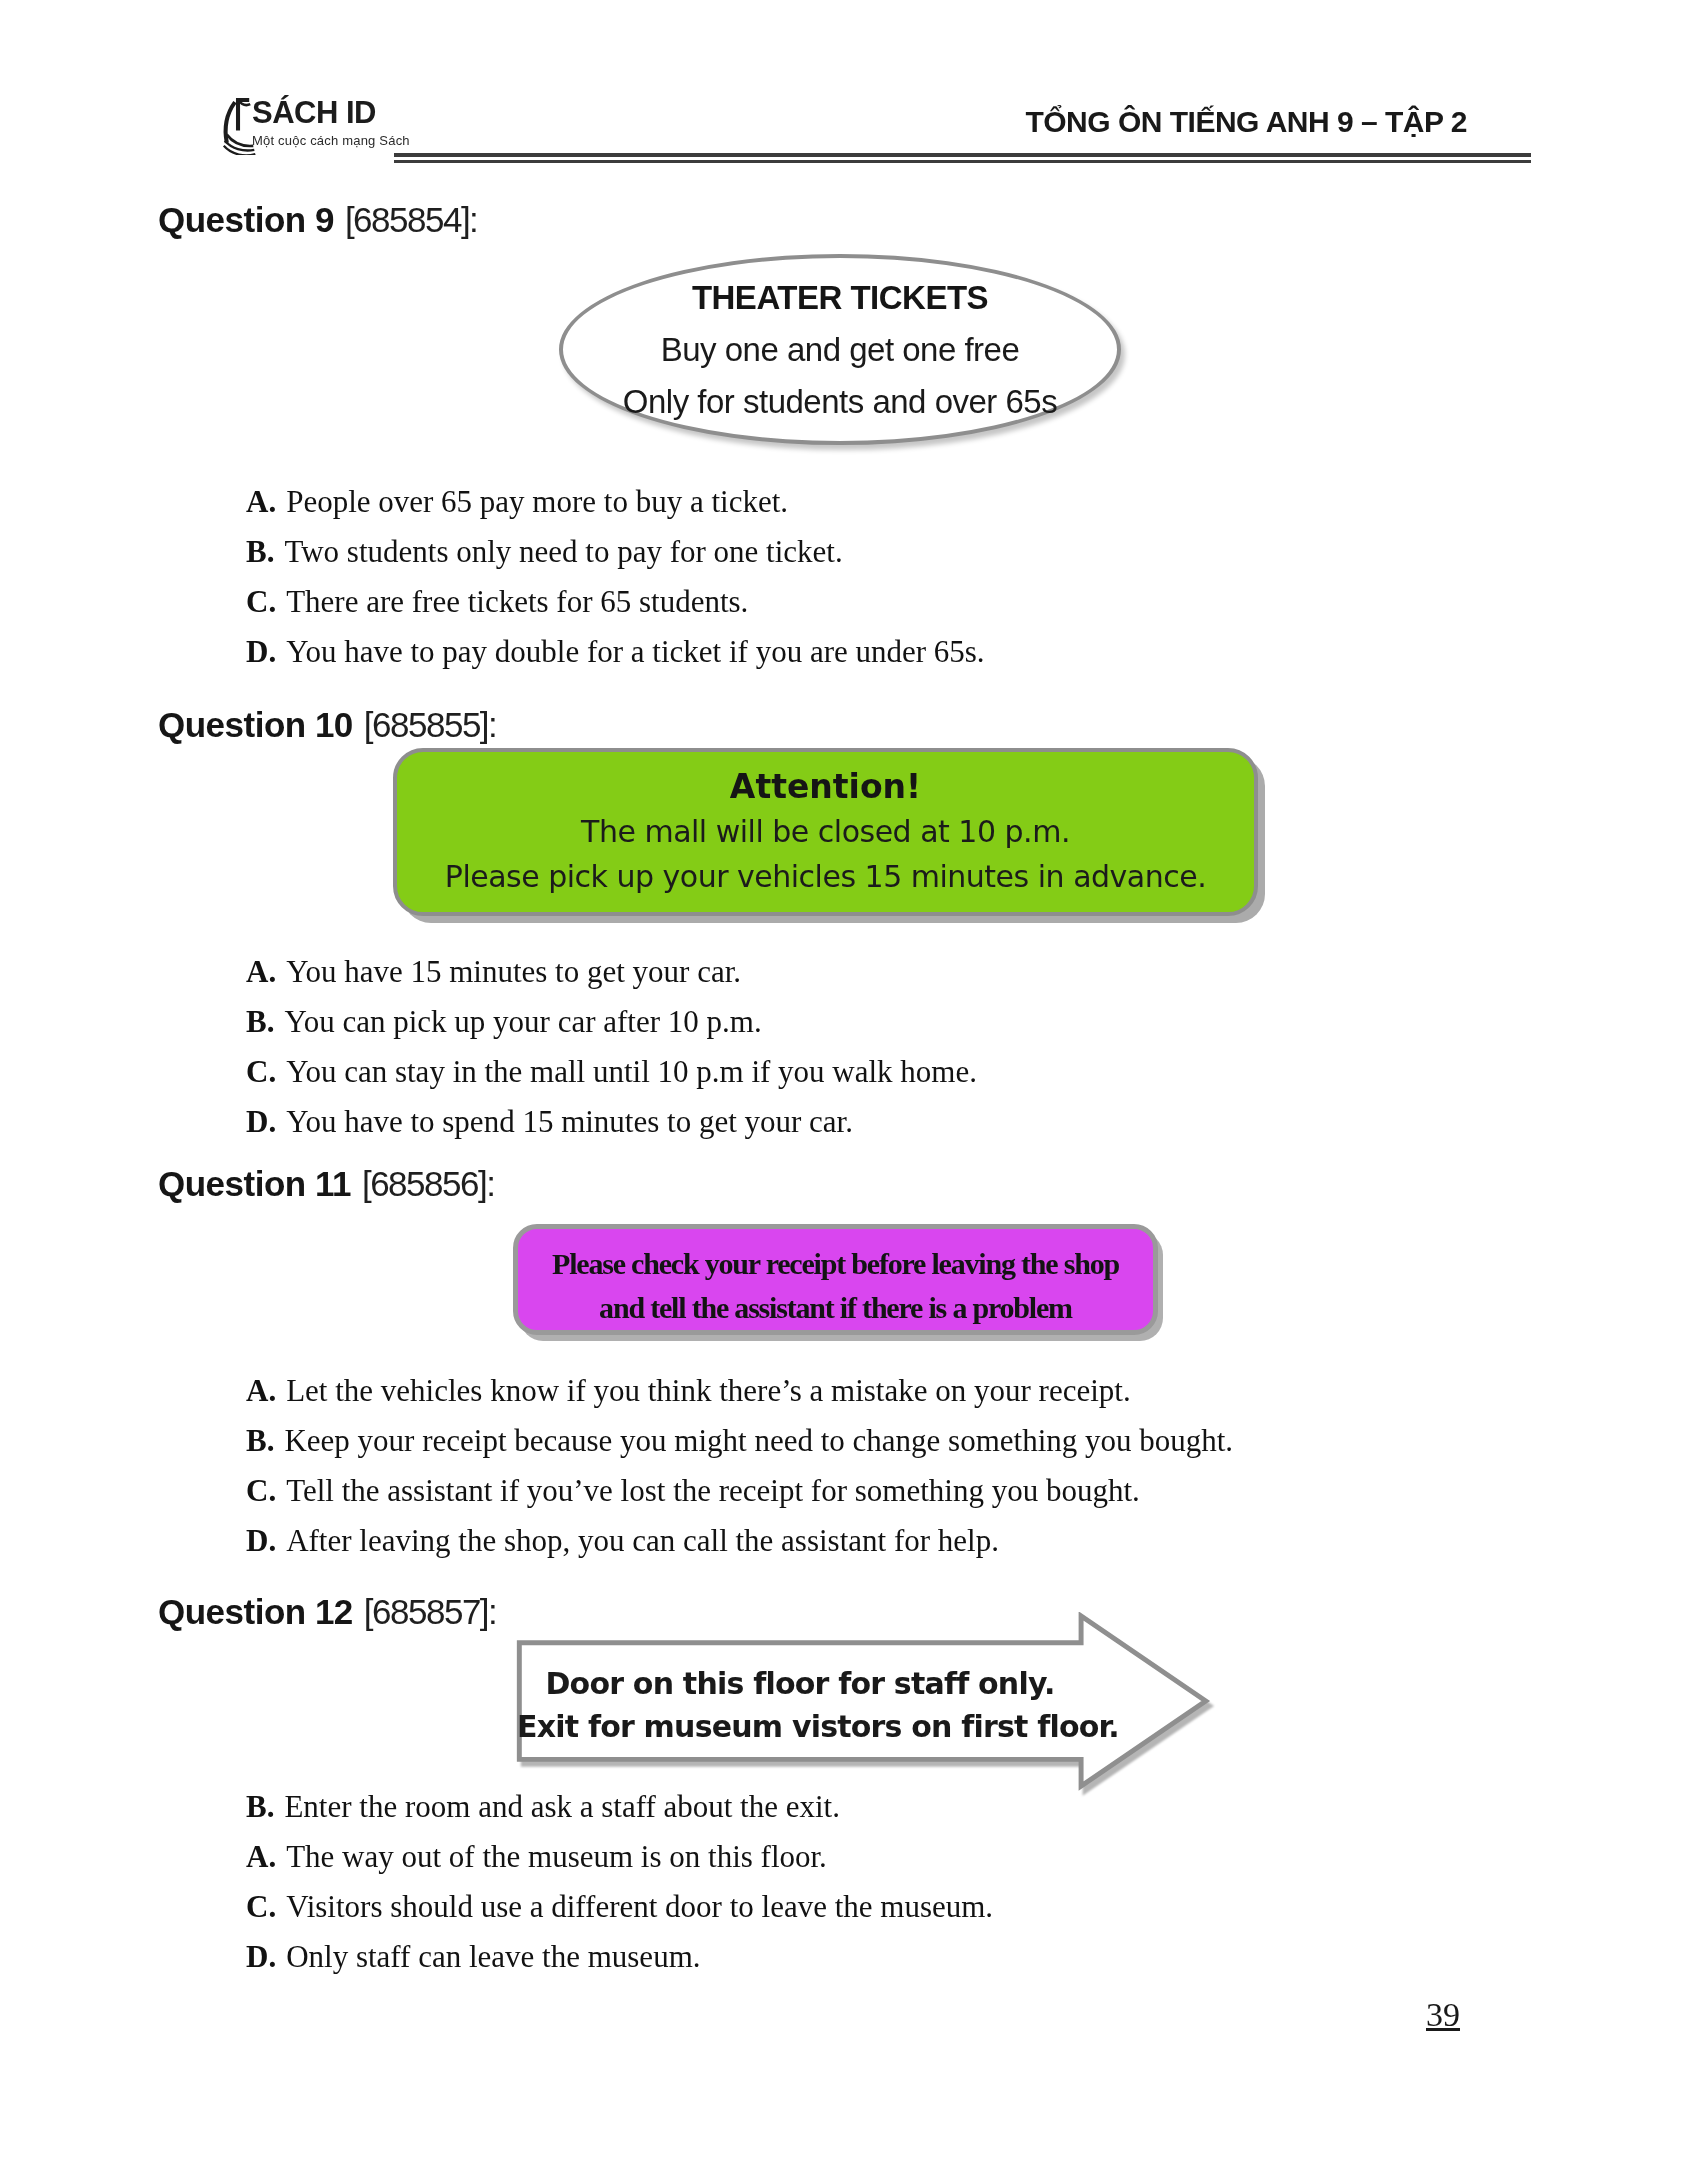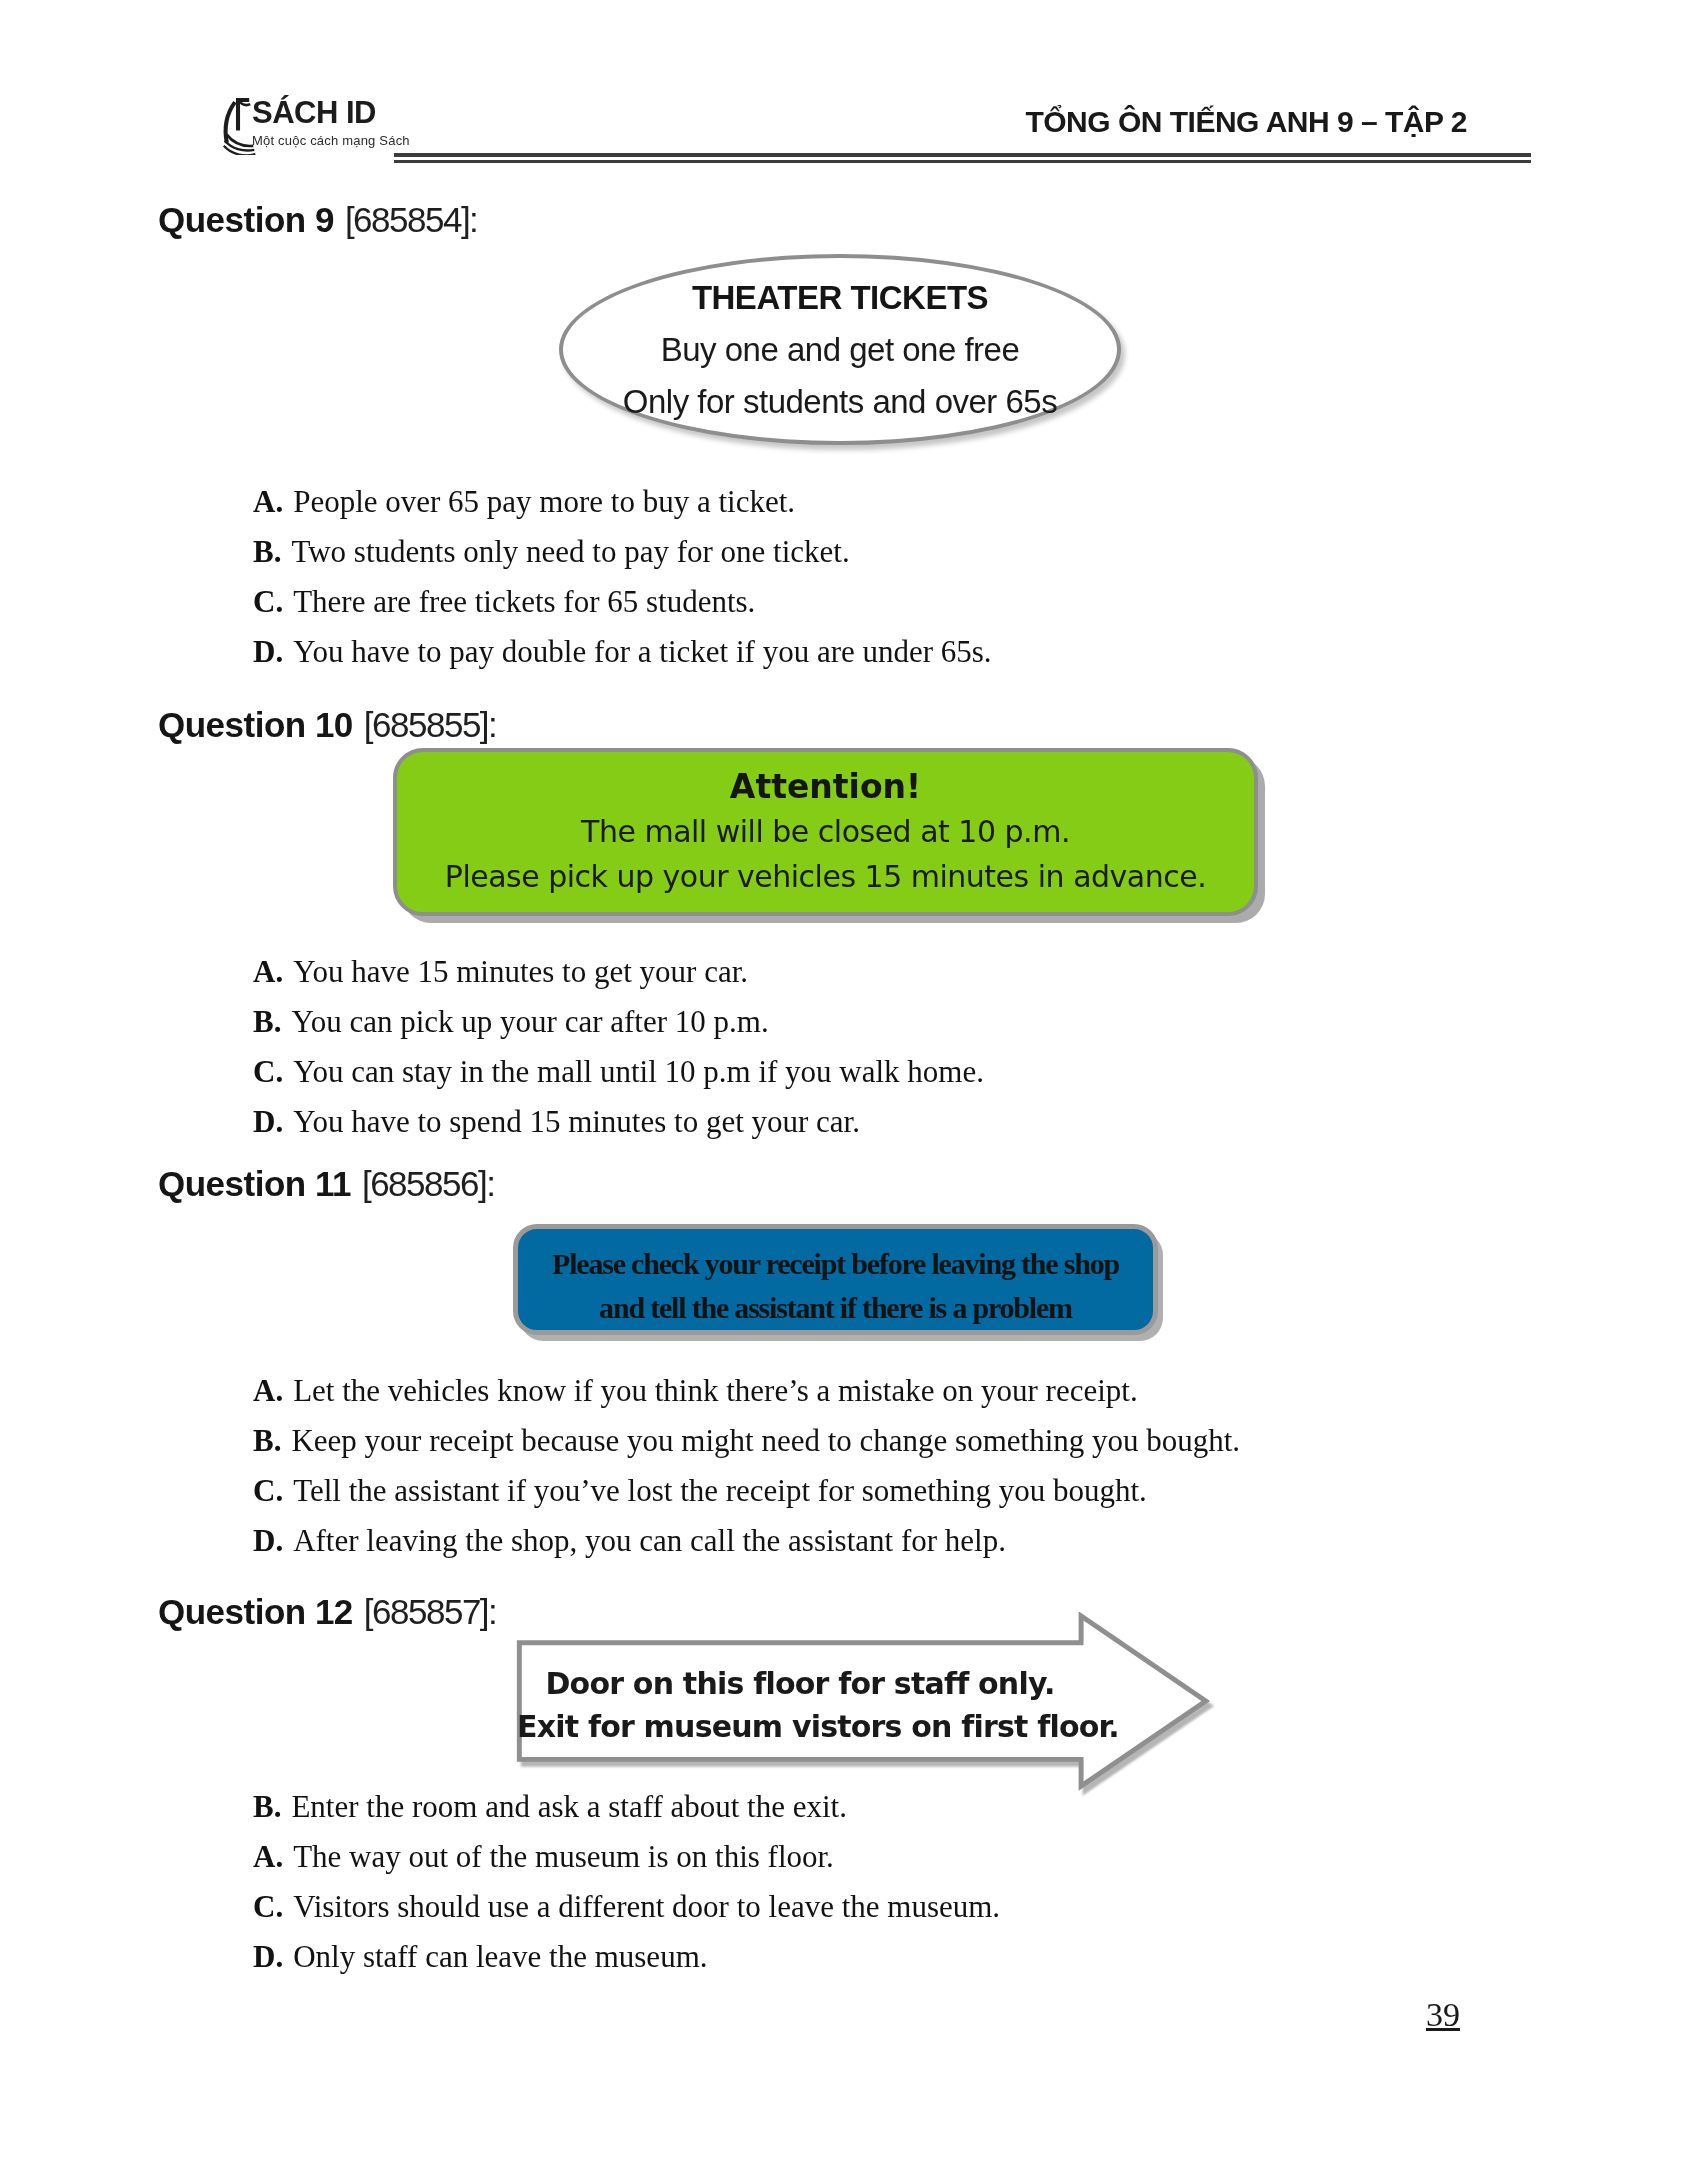--- a/index.html
+++ b/index.html
@@ -33,21 +33,21 @@
 
   
   .q-heading {
     position:absolute; left:158px; display:flex; align-items:baseline; gap:11px;
     font-family:"Liberation Sans", sans-serif; white-space:nowrap;
   }
   .q-label { font-weight:bold; font-size:35px; color:#161616; letter-spacing:-0.5px; }
   .q-code  { font-weight:normal; font-size:35px; color:#1f1f1f; letter-spacing:-1.5px; }
 
   
-  .opts { position:absolute; left:253px;font-family:Liberation Serif, serif; }
+  .opts { position:absolute; left:246px;font-family:Liberation Serif, serif; }
   .opt  { line-height:50px; font-size:31px; white-space:nowrap; color:#121212; }
   .opt-letter { font-weight:bold; margin-right:10px; }
 
   
   .sign-ellipse {
     position:absolute; left:559px; top:254px; width:562px; height:191px;
     border:4px solid #8e8e8e; border-radius:50%;
     box-shadow:4px 5px 5px #c6c6c6; background:#fff;
     display:flex; flex-direction:column; justify-content:center; align-items:center;
     font-family:"Liberation Sans", sans-serif; text-align:center; line-height:43px;gap:9px;
@@ -61,21 +61,21 @@
     box-shadow:8px 8px 0 -1px #ababab; background:#84cc16;
     padding-top:12px; text-align:center;
     font-family:"DejaVu Sans", sans-serif; line-height:45px;
   }
   .attn-title { font-weight:bold; font-size:33px; color:#151515; }
   .attn-line  { font-size:30px; color:#1b1b1b; letter-spacing:-0.5px; }
 
   .sign-receipt {
     position:absolute; left:513px; top:1224px; width:645px; height:111px;
     border:5px solid #9a9a9a; border-radius:24px;
-    box-shadow:6px 7px 0 -1px #b0b0b0; background:#0369a1;
+    box-shadow:6px 7px 0 -1px #b0b0b0; background:#d946ef;
     padding-top:13px; text-align:center;
     font-family:"Liberation Serif", serif; font-weight:bold;
     font-size:30px; letter-spacing:-1.2px; line-height:44px; color:#131313;
   }
 
   .sign-arrow { position:absolute; left:515px; top:1612px; width:697px; height:180px; }
   .sign-arrow svg { filter:drop-shadow(4px 5px 1px #b5b5b5); }
   .arrow-text {
     position:absolute; left:2px; top:50px; width:566px; text-align:center;
     font-family:"DejaVu Sans", sans-serif; font-weight:bold;

